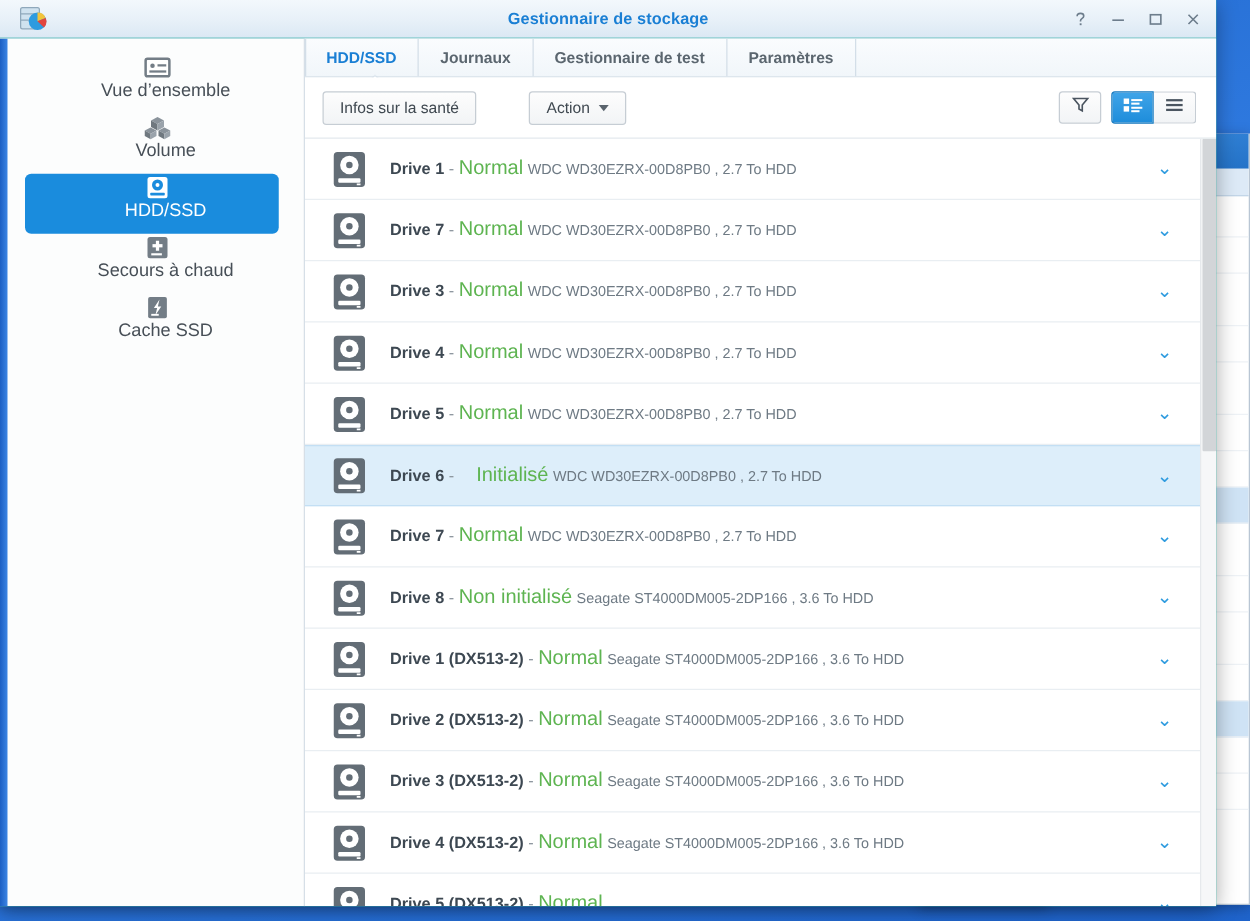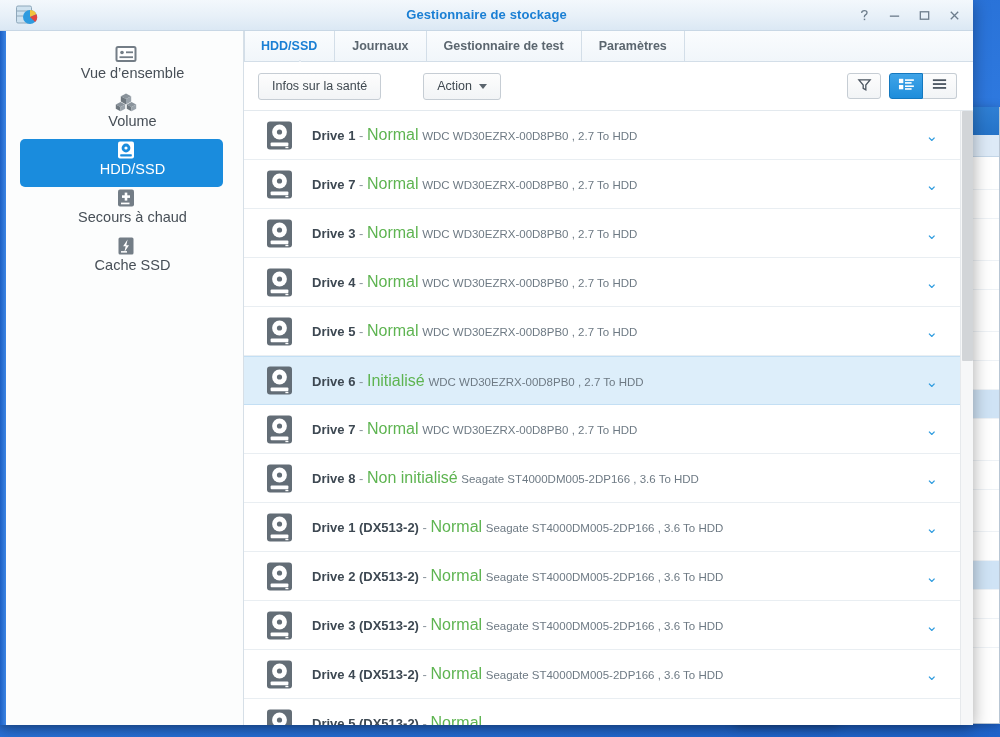--- a/index.html
+++ b/index.html
@@ -599,21 +599,21 @@
         <circle cx="15.5" cy="12" r="7.4" fill="#fff"></circle>
         <circle cx="15.5" cy="12" r="2.6" fill="#636d76"></circle>
         <rect x="6.6" y="22.6" width="17.8" height="3.6" rx="1" fill="#fff"></rect>
         <rect x="21.4" y="26.8" width="3" height="1.4" fill="#fff"></rect>
       </svg>
     </span>
     <span class="drive-txt">
       <span class="drive-line1">
         <span class="dname">Drive 6</span>
         <span class="dsep"> - </span>
-        <span class="dstat" style="color: rgb(94, 180, 81);">Initialisé</span>
+        <span class="dstat" style="color: rgb(94, 180, 81); margin-left: 14px;">Initialisé</span>
       </span>
       <span class="drive-line2">WDC WD30EZRX-00D8PB0 , 2.7 To HDD</span>
     </span>
     <span class="row-chev">⌄</span>
   </div>
 
   <div class="drive-row">
     <span class="drive-ico">
       <svg viewBox="0 0 31 31" width="31" height="31">
         <rect x="3" y="1.5" width="25" height="28" rx="3" fill="#636d76"></rect>

